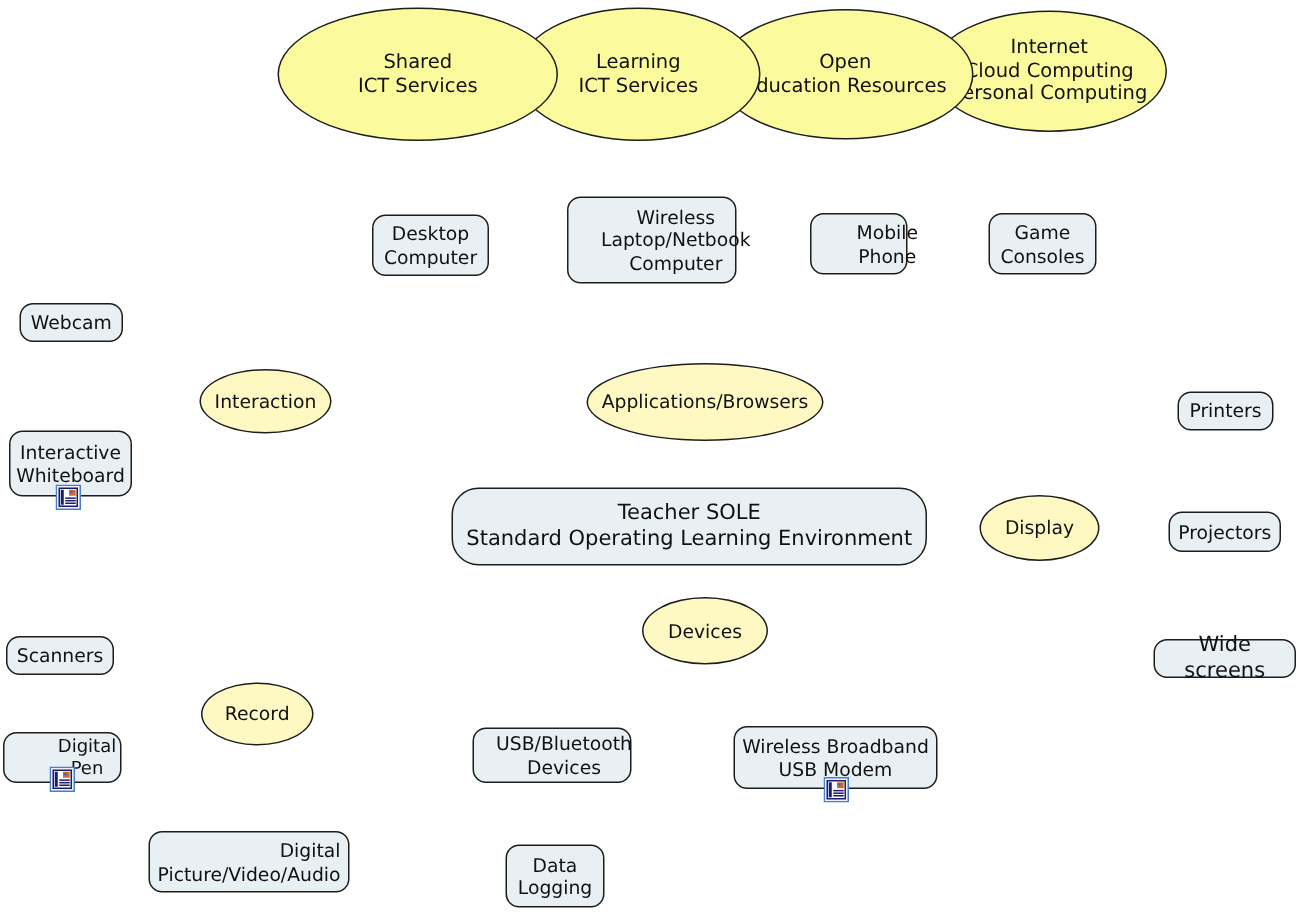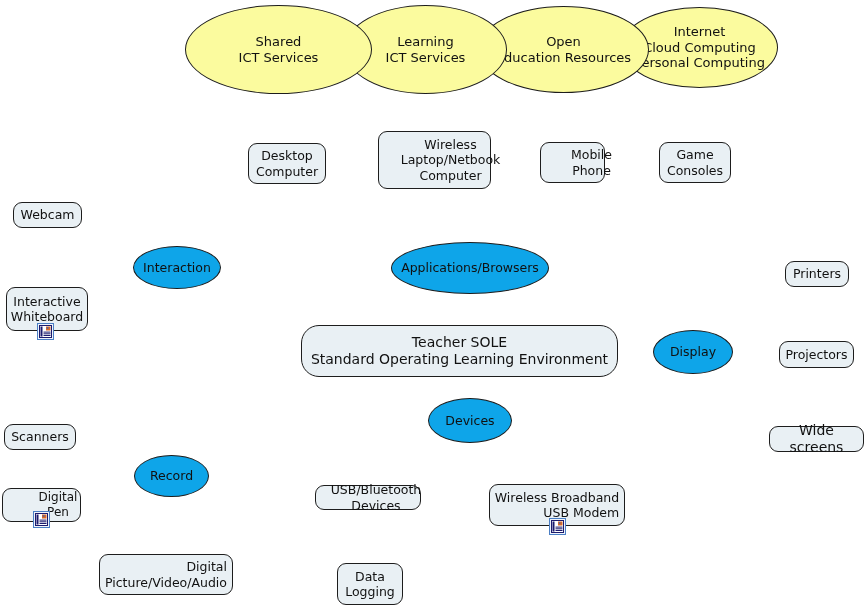--- a/index.html
+++ b/index.html
@@ -26,21 +26,21 @@
     justify-content: center;
     text-align: center;
     border-radius: 50%;
     border: 1.4px solid #1d1d1d;
     box-sizing: border-box;
     line-height: 1.22;
     color: #111111;
     white-space: pre-line;
   }
   .ellipse.yellow { background: #fbfb9e; z-index: 3; }
-  .ellipse.green  { background: #0ea5e9; z-index: 4; }
+  .ellipse.green  { background: #fef9c3; z-index: 4; }
 
   
   .rbox {
     position: absolute;
     display: flex;
     align-items: center;
     justify-content: center;
     text-align: center;
     background: #e9f0f4;
     border: 1.4px solid #1d1d1d;
@@ -143,24 +143,24 @@
 
   <div class="rbox big" style="left:301px; top:325px; width:317px; height:52px; font-size:14px;">Teacher SOLE
 Standard Operating Learning Environment</div>
 
   <div class="rbox" style="left:785px; top:261px; width:64px; height:26px; font-size:12.5px;">Printers</div>
 
   <div class="rbox" style="left:779px; top:341px; width:75px; height:27px; font-size:12.5px;">Projectors</div>
 
   <div class="rbox" style="left:769px; top:426px; width:95px; height:26px; font-size:14px;">Wide screens</div>
 
-  <div class="rbox" style="left:315px; top:485px; width:106px; height:25px; font-size:12.5px;padding-left:16px;">USB/Bluetooth
+  <div class="rbox" style="left:315px; top:485px; width:106px; height:37px; font-size:12.5px;padding-left:16px;">USB/Bluetooth
 Devices</div>
 
-  <div class="rbox" style="left:489px; top:484px; width:136px; height:42px; font-size:12.5px;text-align:right;">Wireless Broadband
+  <div class="rbox" style="left:489px; top:484px; width:136px; height:42px; font-size:12.5px;">Wireless Broadband
 USB Modem</div>
 
   <div class="doc-icon" style="left:549px; top:518px;">
     <svg viewBox="0 0 17 17" xmlns="http://www.w3.org/2000/svg">
       <rect x="0.5" y="0.5" width="16" height="16" fill="#eef3fb" stroke="#4a7ec4" stroke-width="1"></rect>
       <rect x="2.5" y="2.5" width="12" height="12" fill="#ffffff" stroke="#1b1b6e" stroke-width="1"></rect>
       <rect x="3.5" y="3.5" width="2" height="10" fill="#1b1b6e"></rect>
       <rect x="9" y="3.5" width="4.5" height="4" fill="#d86a2a"></rect>
       <rect x="9.8" y="4.2" width="1.6" height="1.6" fill="#3f63b5"></rect>
       <rect x="6.5" y="8.6" width="7" height="1" fill="#1b1b6e"></rect>

